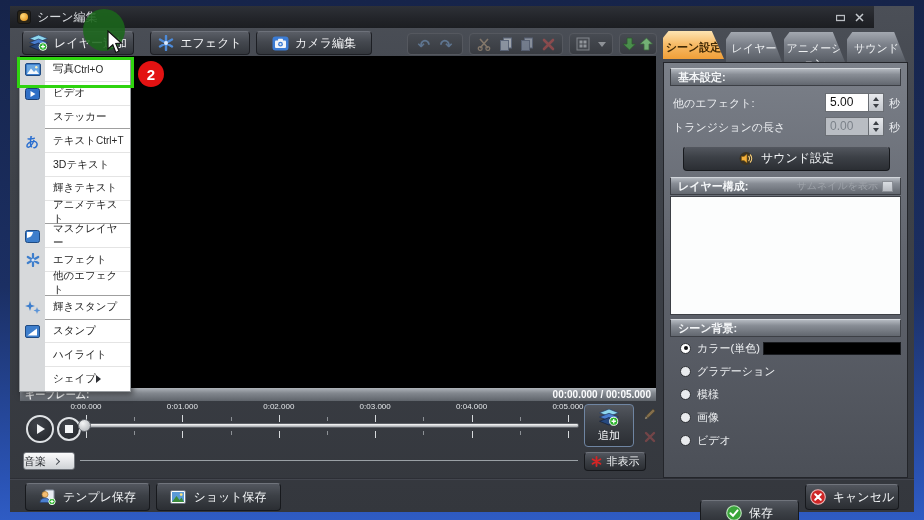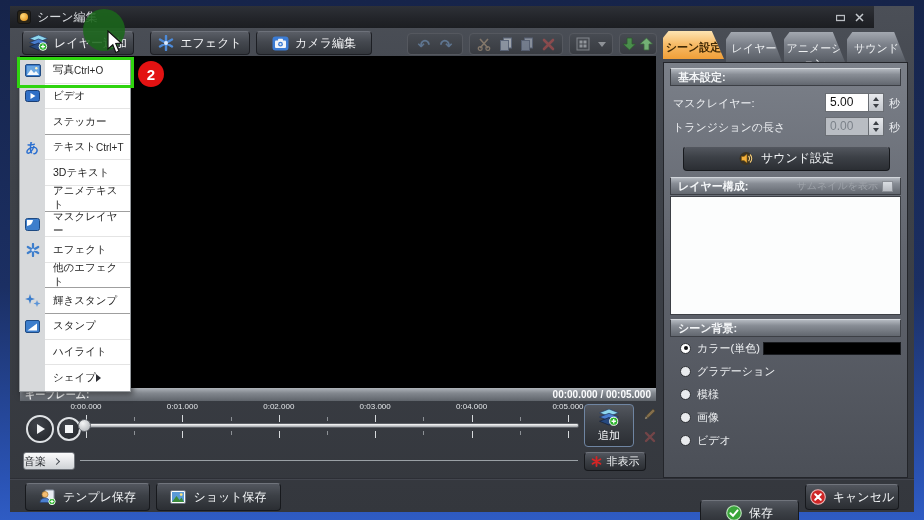--- a/index.html
+++ b/index.html
@@ -213,21 +213,21 @@
       <div class="abs tab active" style="left: 663px; width: 61px;">シーン設定</div>
       <div class="abs tab" style="left: 726px; width: 56px;">レイヤー</div>
       <div class="abs tab" style="left: 784px; width: 61px;">アニメーション</div>
       <div class="abs tab" style="left: 847px; width: 59px;">サウンド</div>
     </div>
   <div class="abs pbody"></div>
 
   <div class="abs sbar" style="top:68px;">
     <span>基本設定:</span>
   </div>
-  <span class="abs plabel" style="left:673px;top:96px;">マスクレイヤー:</span>
+  <span class="abs plabel" style="left:673px;top:96px;">他のエフェクト:</span>
   <div class="abs" style="left:825px;top:93px;display:flex;">
     <div class="field">5.00</div>
     <div class="spin">
         <span class="sp-up"></span>
         <span class="sp-dn"></span>
       </div>
   </div>
   <span class="abs plabel" style="left:889px;top:96px;">秒</span>
 
   <span class="abs plabel" style="left:673px;top:120px;">トランジションの長さ</span>
@@ -446,20 +446,26 @@
           <span>テキスト</span>
           <span class="mi-short">Ctrl+T</span>
         </span>
       </div>
       <div class="mi">
         <span class="mi-ic"></span>
         <span class="mi-body">
           <span>3Dテキスト</span>
         </span>
       </div>
+      <div class="mi">
+        <span class="mi-ic"></span>
+        <span class="mi-body">
+          <span>輝きテキスト</span>
+        </span>
+      </div>
       <div class="mi ge">
         <span class="mi-ic"></span>
         <span class="mi-body">
           <span>アニメテキスト</span>
         </span>
       </div>
       <div class="mi">
         <span class="mi-ic">
           <svg width="15" height="13" viewBox="0 0 15 13">
             <rect x="0.5" y="0.5" width="14" height="12" rx="2" fill="#3d7ecc" stroke="#1e4a82"></rect>

